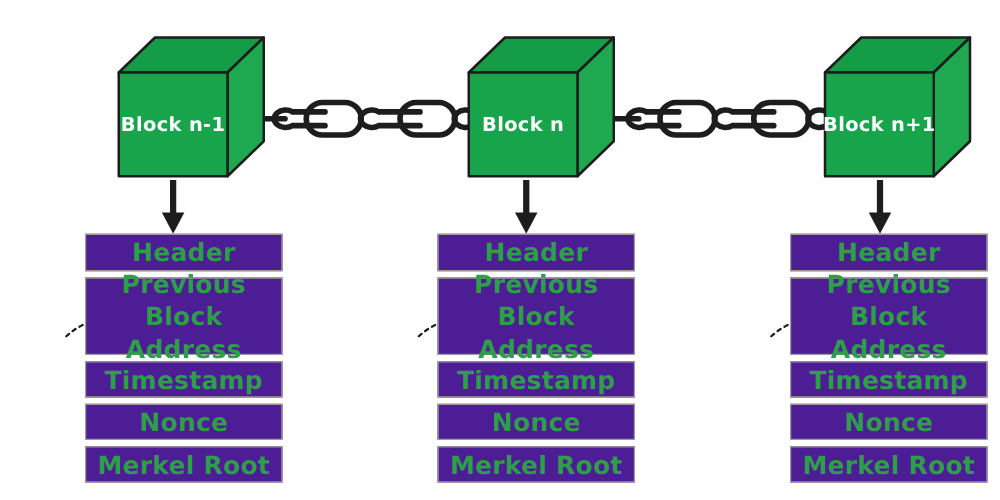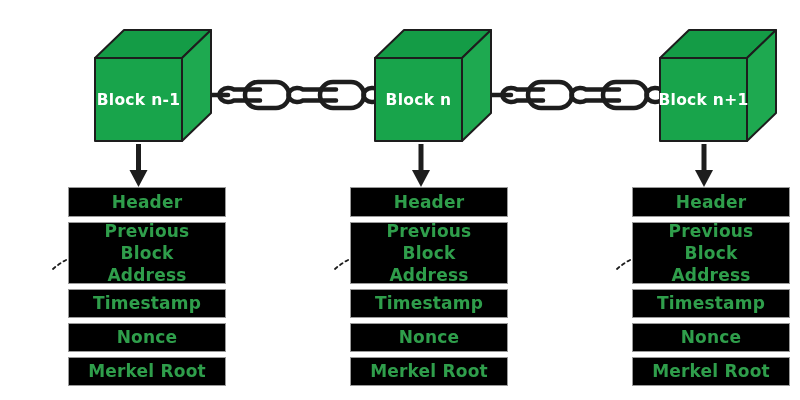--- a/index.html
+++ b/index.html
@@ -60,27 +60,27 @@
     position: absolute;
     top: 187px;
     width: 158px;
     display: flex;
     flex-direction: column;
     gap: 5px;
   }
   .row {
     box-sizing: border-box;
     height: 29px;
-    background: #000000;
+    background: #4c1d95;
     border: 1.5px solid var(--box-border, #9a9a9a);
     display: flex;
     align-items: center;
     justify-content: center;
     color: var(--label-green, #2f9e4b);
-    font-size: 17px;
+    font-size: 20px;
     font-weight: bold;
     letter-spacing: 0.2px;
     text-align: center;
     line-height: 1.3;
   }
   .row.first { height: 30px; }
   .row.tall  { height: 62px; }
   .row.tall span { max-width: 126px; display: inline-block; }
 </style>
 </head>

